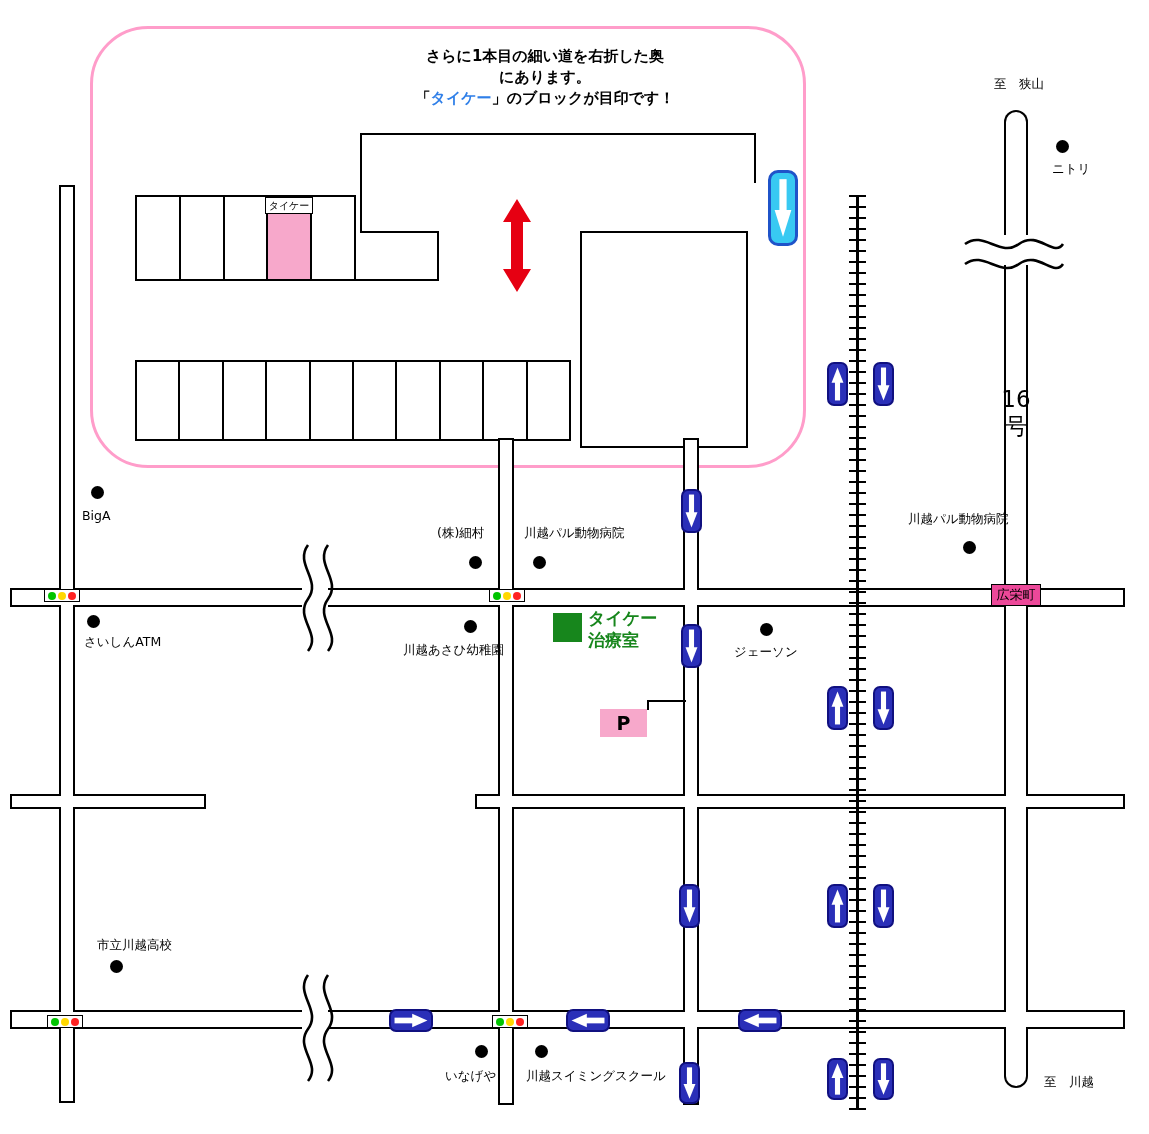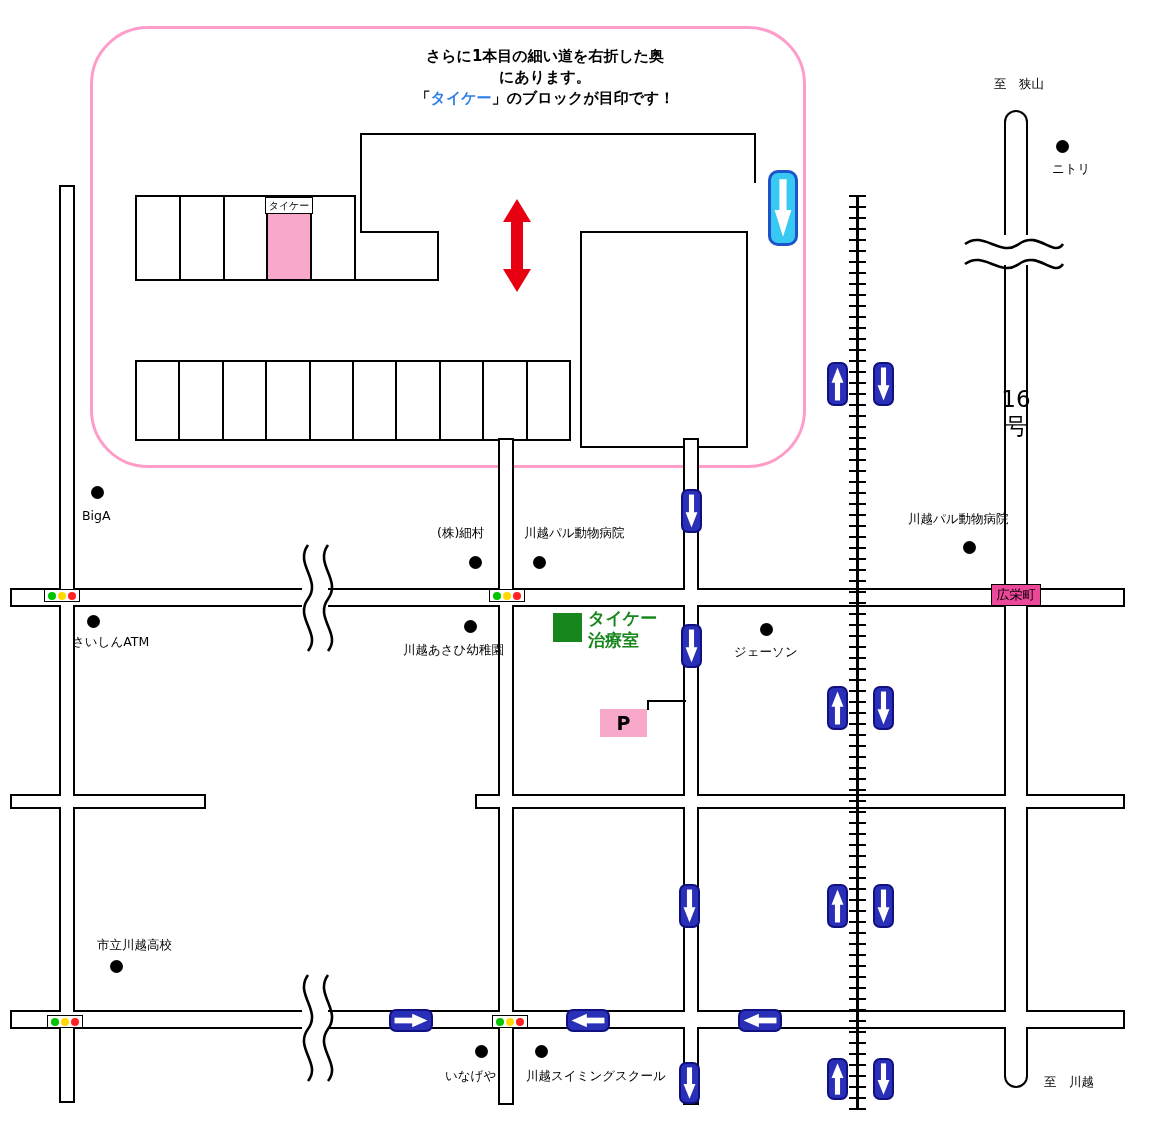--- a/index.html
+++ b/index.html
@@ -199,21 +199,21 @@
         <i style="background: rgb(255, 34, 34);"></i>
       </div>
       <div class="tlight" style="left: 492px; top: 1015px; width: 36px; height: 13px;">
         <i style="background: rgb(0, 196, 0);"></i>
         <i style="background: rgb(255, 216, 0);"></i>
         <i style="background: rgb(255, 34, 34);"></i>
       </div>
       <div class="dot" style="left: 91px; top: 486px; width: 13px; height: 13px;"></div>
       <div class="lm-label" style="left: 82px; top: 508px;">BigA</div>
       <div class="dot" style="left: 87px; top: 615px; width: 13px; height: 13px;"></div>
-      <div class="lm-label" style="left: 72px; top: 634px;">さいしんATM</div>
+      <div class="lm-label" style="left: 84px; top: 634px;">さいしんATM</div>
       <div class="dot" style="left: 469px; top: 556px; width: 13px; height: 13px;"></div>
       <div class="lm-label" style="left: 437px; top: 525px;">(株)細村</div>
       <div class="dot" style="left: 533px; top: 556px; width: 13px; height: 13px;"></div>
       <div class="lm-label" style="left: 524px; top: 525px;">川越パル動物病院</div>
       <div class="dot" style="left: 464px; top: 620px; width: 13px; height: 13px;"></div>
       <div class="lm-label" style="left: 403px; top: 642px;">川越あさひ幼稚園</div>
       <div class="dot" style="left: 760px; top: 623px; width: 13px; height: 13px;"></div>
       <div class="lm-label" style="left: 734px; top: 644px;">ジェーソン</div>
       <div class="dot" style="left: 963px; top: 541px; width: 13px; height: 13px;"></div>
       <div class="lm-label" style="left: 908px; top: 511px;">川越パル動物病院</div>

